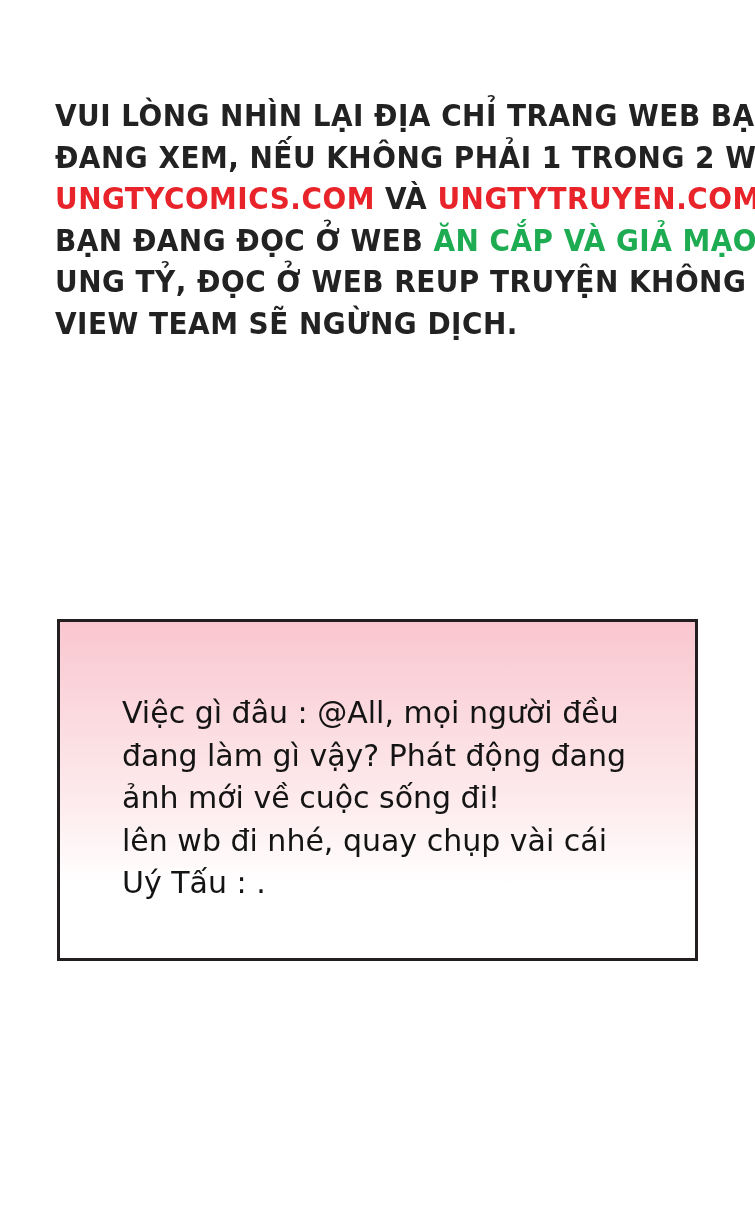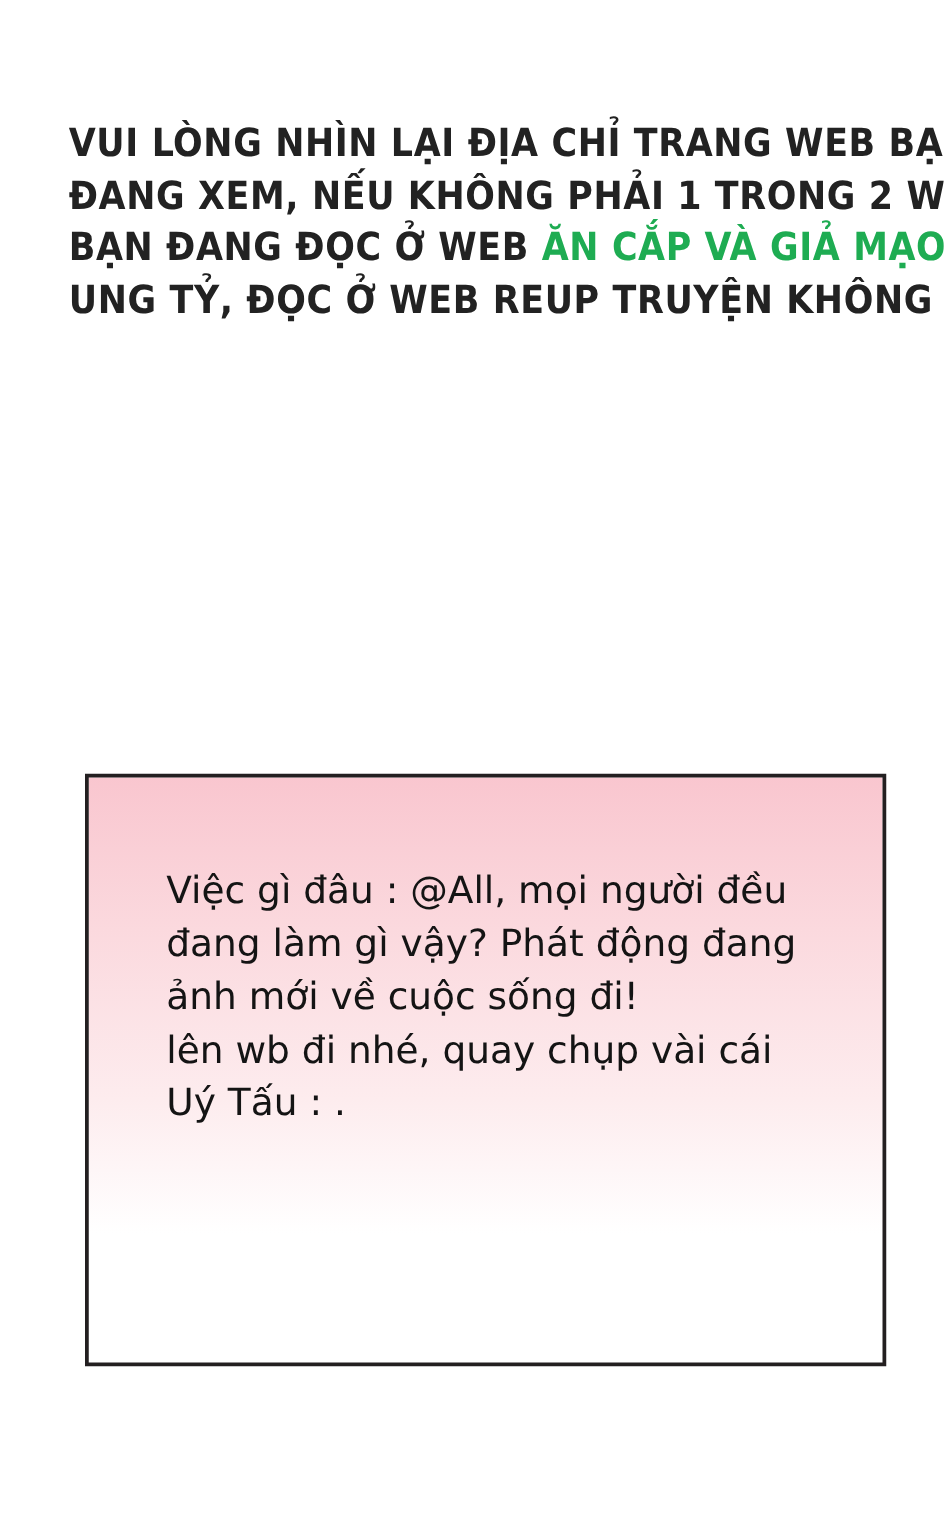--- a/index.html
+++ b/index.html
@@ -36,24 +36,24 @@
   .red {
     color: #e8232a;
   }
   .green {
     color: #1eac52;
   }
 
   
   .chatbox {
     position: absolute;
-    left: 68px;
+    left: 57px;
     top: 619px;
     width: 641px;
-    height: 474px;
+    height: 342px;
     box-sizing: border-box;
     border: 3px solid #231f20;
     background: linear-gradient(180deg, #f9c6cf 0%, #fbd9de 26%, #fdecee 55%, #ffffff 78%, #ffffff 100%);
   }
   .chat-text {
     position: absolute;
     left: 62px;
     top: 70px;
     right: 26px;
     font-family: "DejaVu Sans", sans-serif;
@@ -74,24 +74,30 @@
 <body>
 
 <div class="notice">
   <div class="line">
     <span>VUI LÒNG NHÌN LẠI ĐỊA CHỈ TRANG WEB BẠN</span>
   </div>
   <div class="line">
     <span>ĐANG XEM, NẾU KHÔNG PHẢI 1 TRONG 2 WEB</span>
   </div>
   <div class="line">
+    <span class="red">UNGTYCOMICS.COM</span><span> VÀ </span><span class="red">UNGTYTRUYEN.COM</span>
+  </div>
+  <div class="line">
     <span>BẠN ĐANG ĐỌC Ở WEB </span><span class="green">ĂN CẮP VÀ GIẢ MẠO</span>
   </div>
   <div class="line">
     <span>UNG TỶ, ĐỌC Ở WEB REUP TRUYỆN KHÔNG ĐỦ</span>
+  </div>
+  <div class="line">
+    <span>VIEW TEAM SẼ NGỪNG DỊCH.</span>
   </div>
 </div>
 
 <div class="chatbox">
   <div class="chat-text">
     <p class="chat-line">Việc gì đâu : @All, mọi người đều</p>
     <p class="chat-line wrap">đang làm gì vậy? Phát động đang</p>
     <p class="chat-line wrap">ảnh mới về cuộc sống đi!</p>
     <p class="chat-line wrap">lên wb đi nhé, quay chụp vài cái</p>
     <p class="chat-line">Uý Tấu : .</p>

